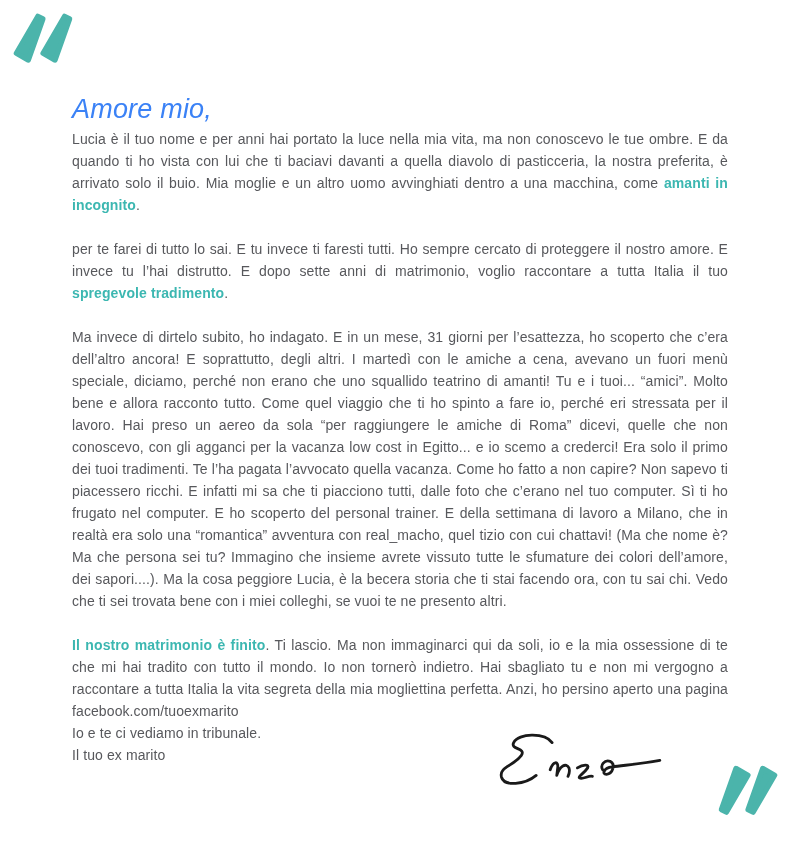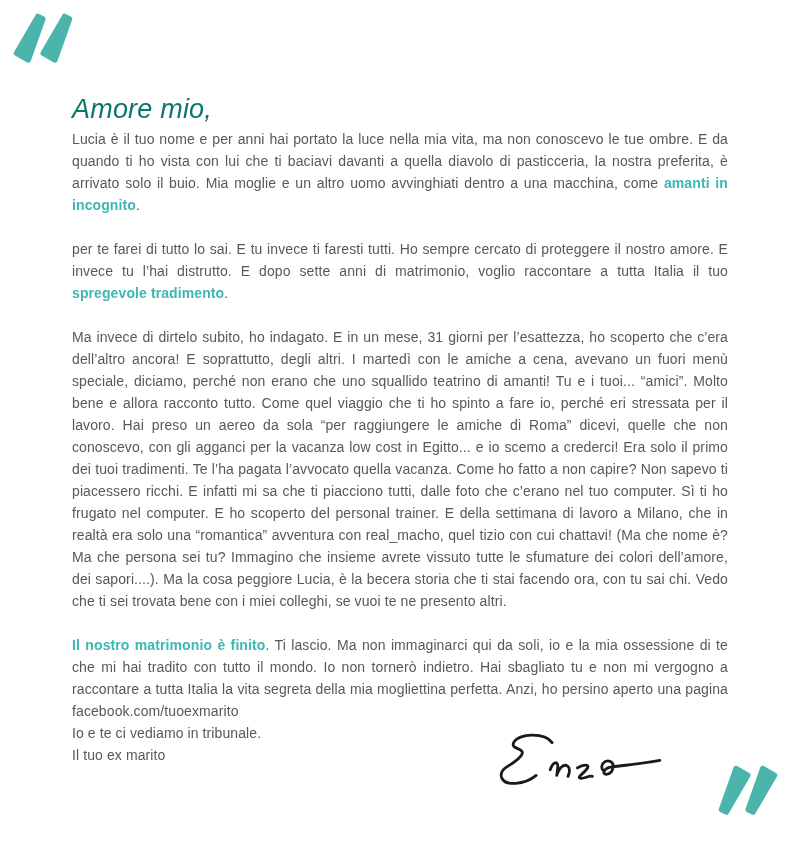--- a/index.html
+++ b/index.html
@@ -17,21 +17,21 @@
     position: absolute;
     left: 72px; right: 72px; top: 94px;
     color: #57585c;
   }
   .salutation {
     font-style: italic;
     font-weight: 400;
     font-size: 27px;
     line-height: 30px;
     margin: 0 0 4px 0;
-    color: #0f766e;
+    color: #3b82f6;
     letter-spacing: 0.2px;
   }
   .para {
     margin: 0 0 22px 0;
     font-size: 14px;
     line-height: 22px;
     text-align: justify;
     letter-spacing: 0.1px;
   }
   .para:last-of-type { margin-bottom: 0; }

